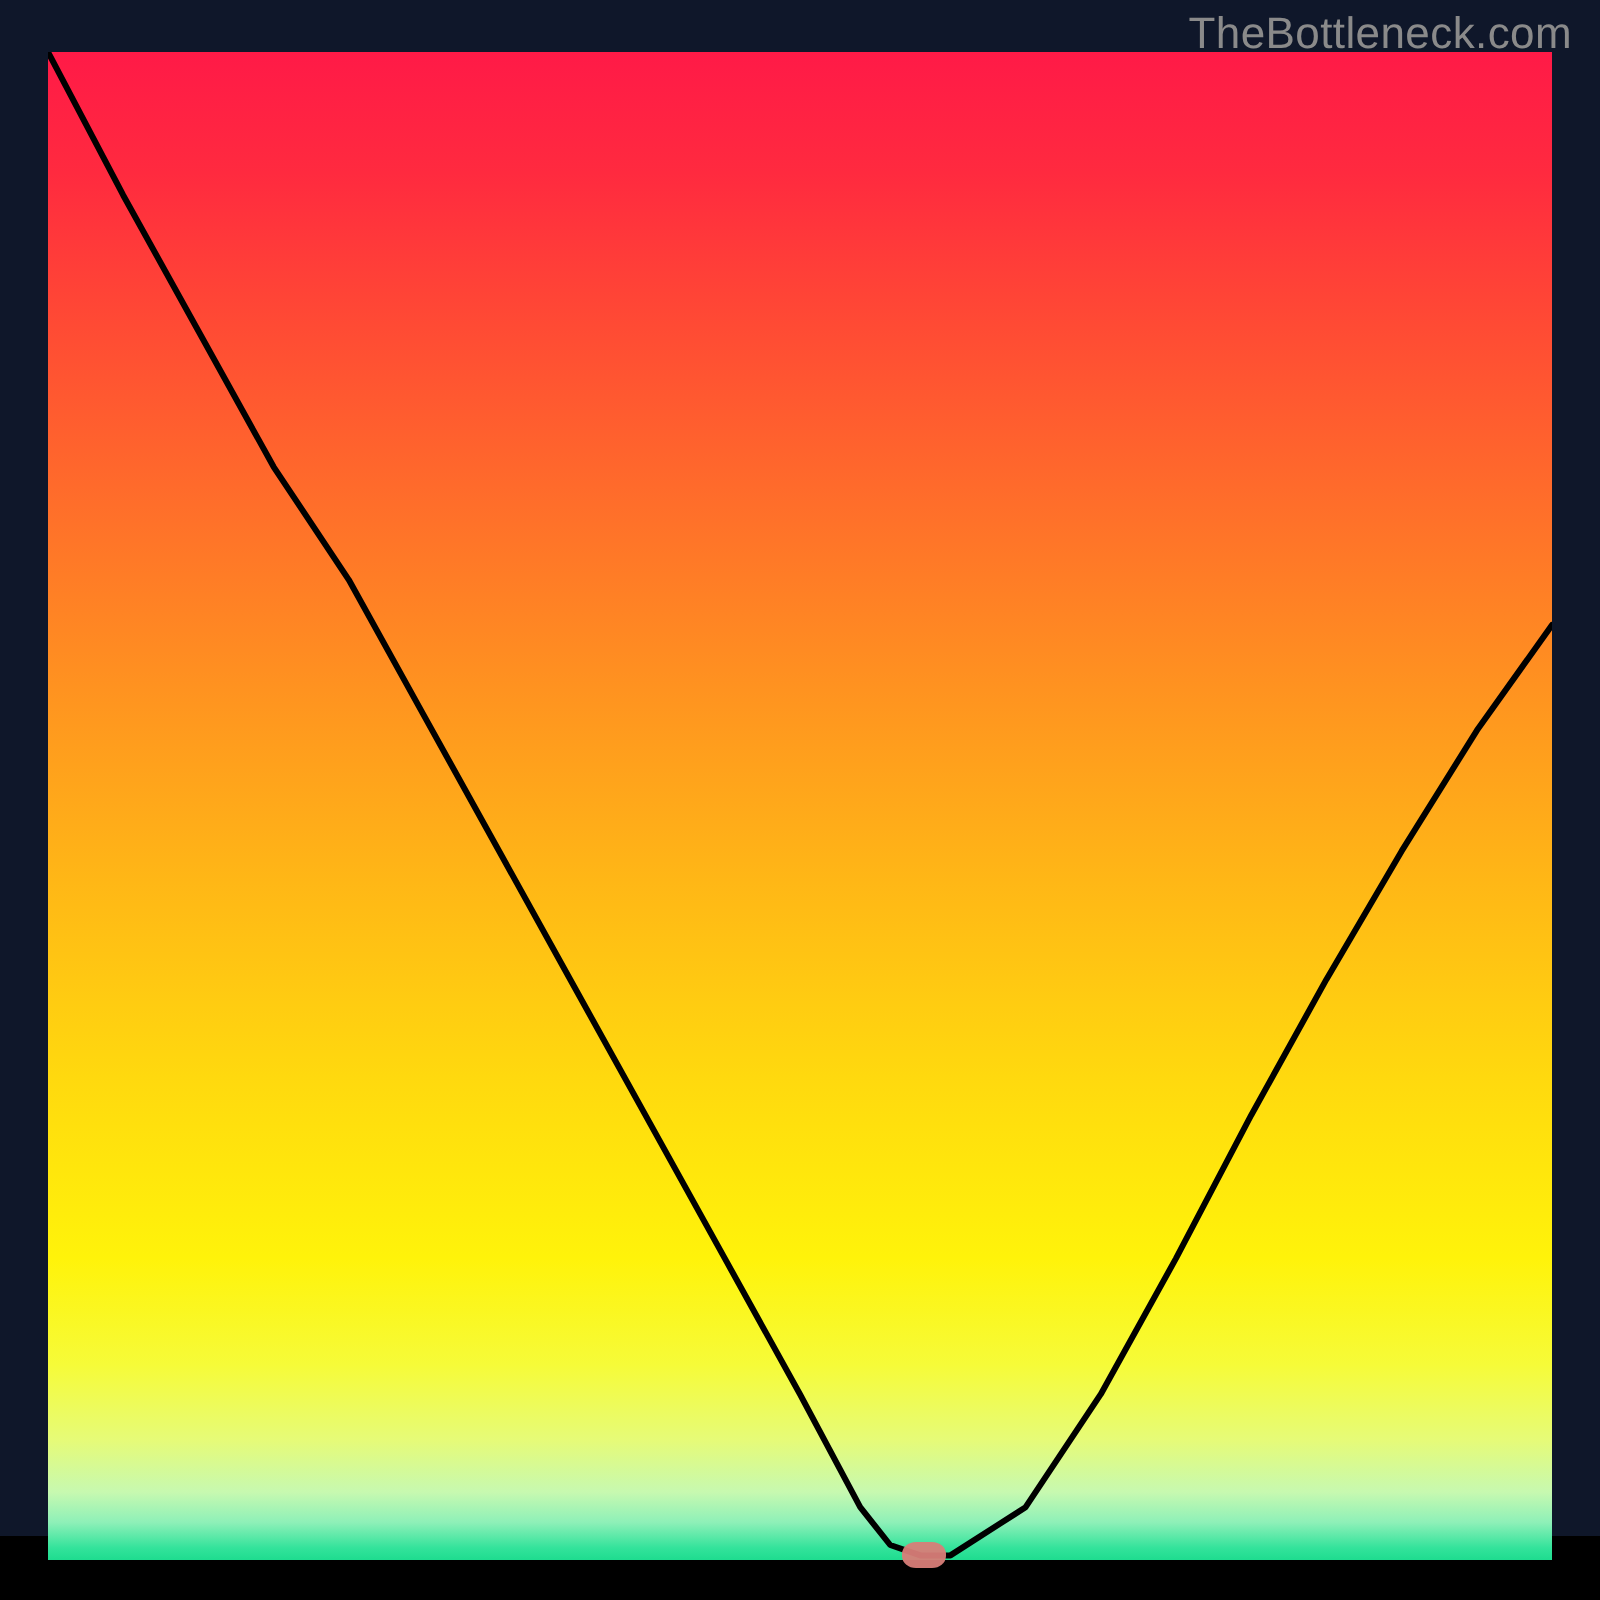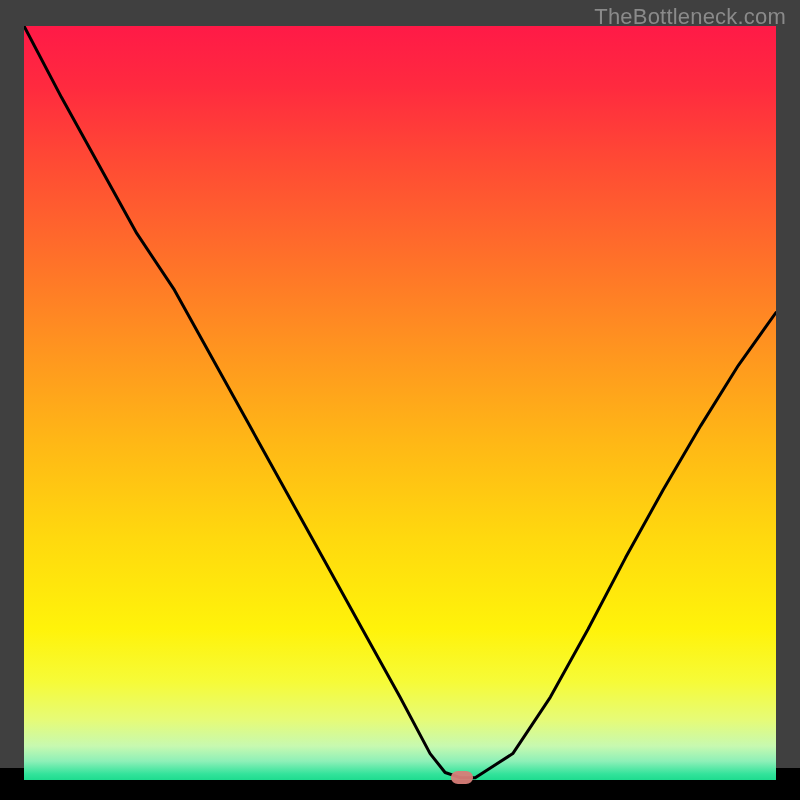--- a/index.html
+++ b/index.html
@@ -8,21 +8,21 @@
     width: 800px;
     height: 800px;
     background: #000;
     font-family: Arial, Helvetica, sans-serif;
     overflow: hidden;
   }
   .frame {
     position: relative;
     width: 800px;
     height: 768px;
-    background: #404040;
+    background: #0f172a;
   }
   .watermark {
     position: absolute;
     top: 4px;
     right: 14px;
     color: #8a8a8a;
     font-size: 22px;
     font-weight: 400;
     letter-spacing: 0.2px;
     user-select: none;

